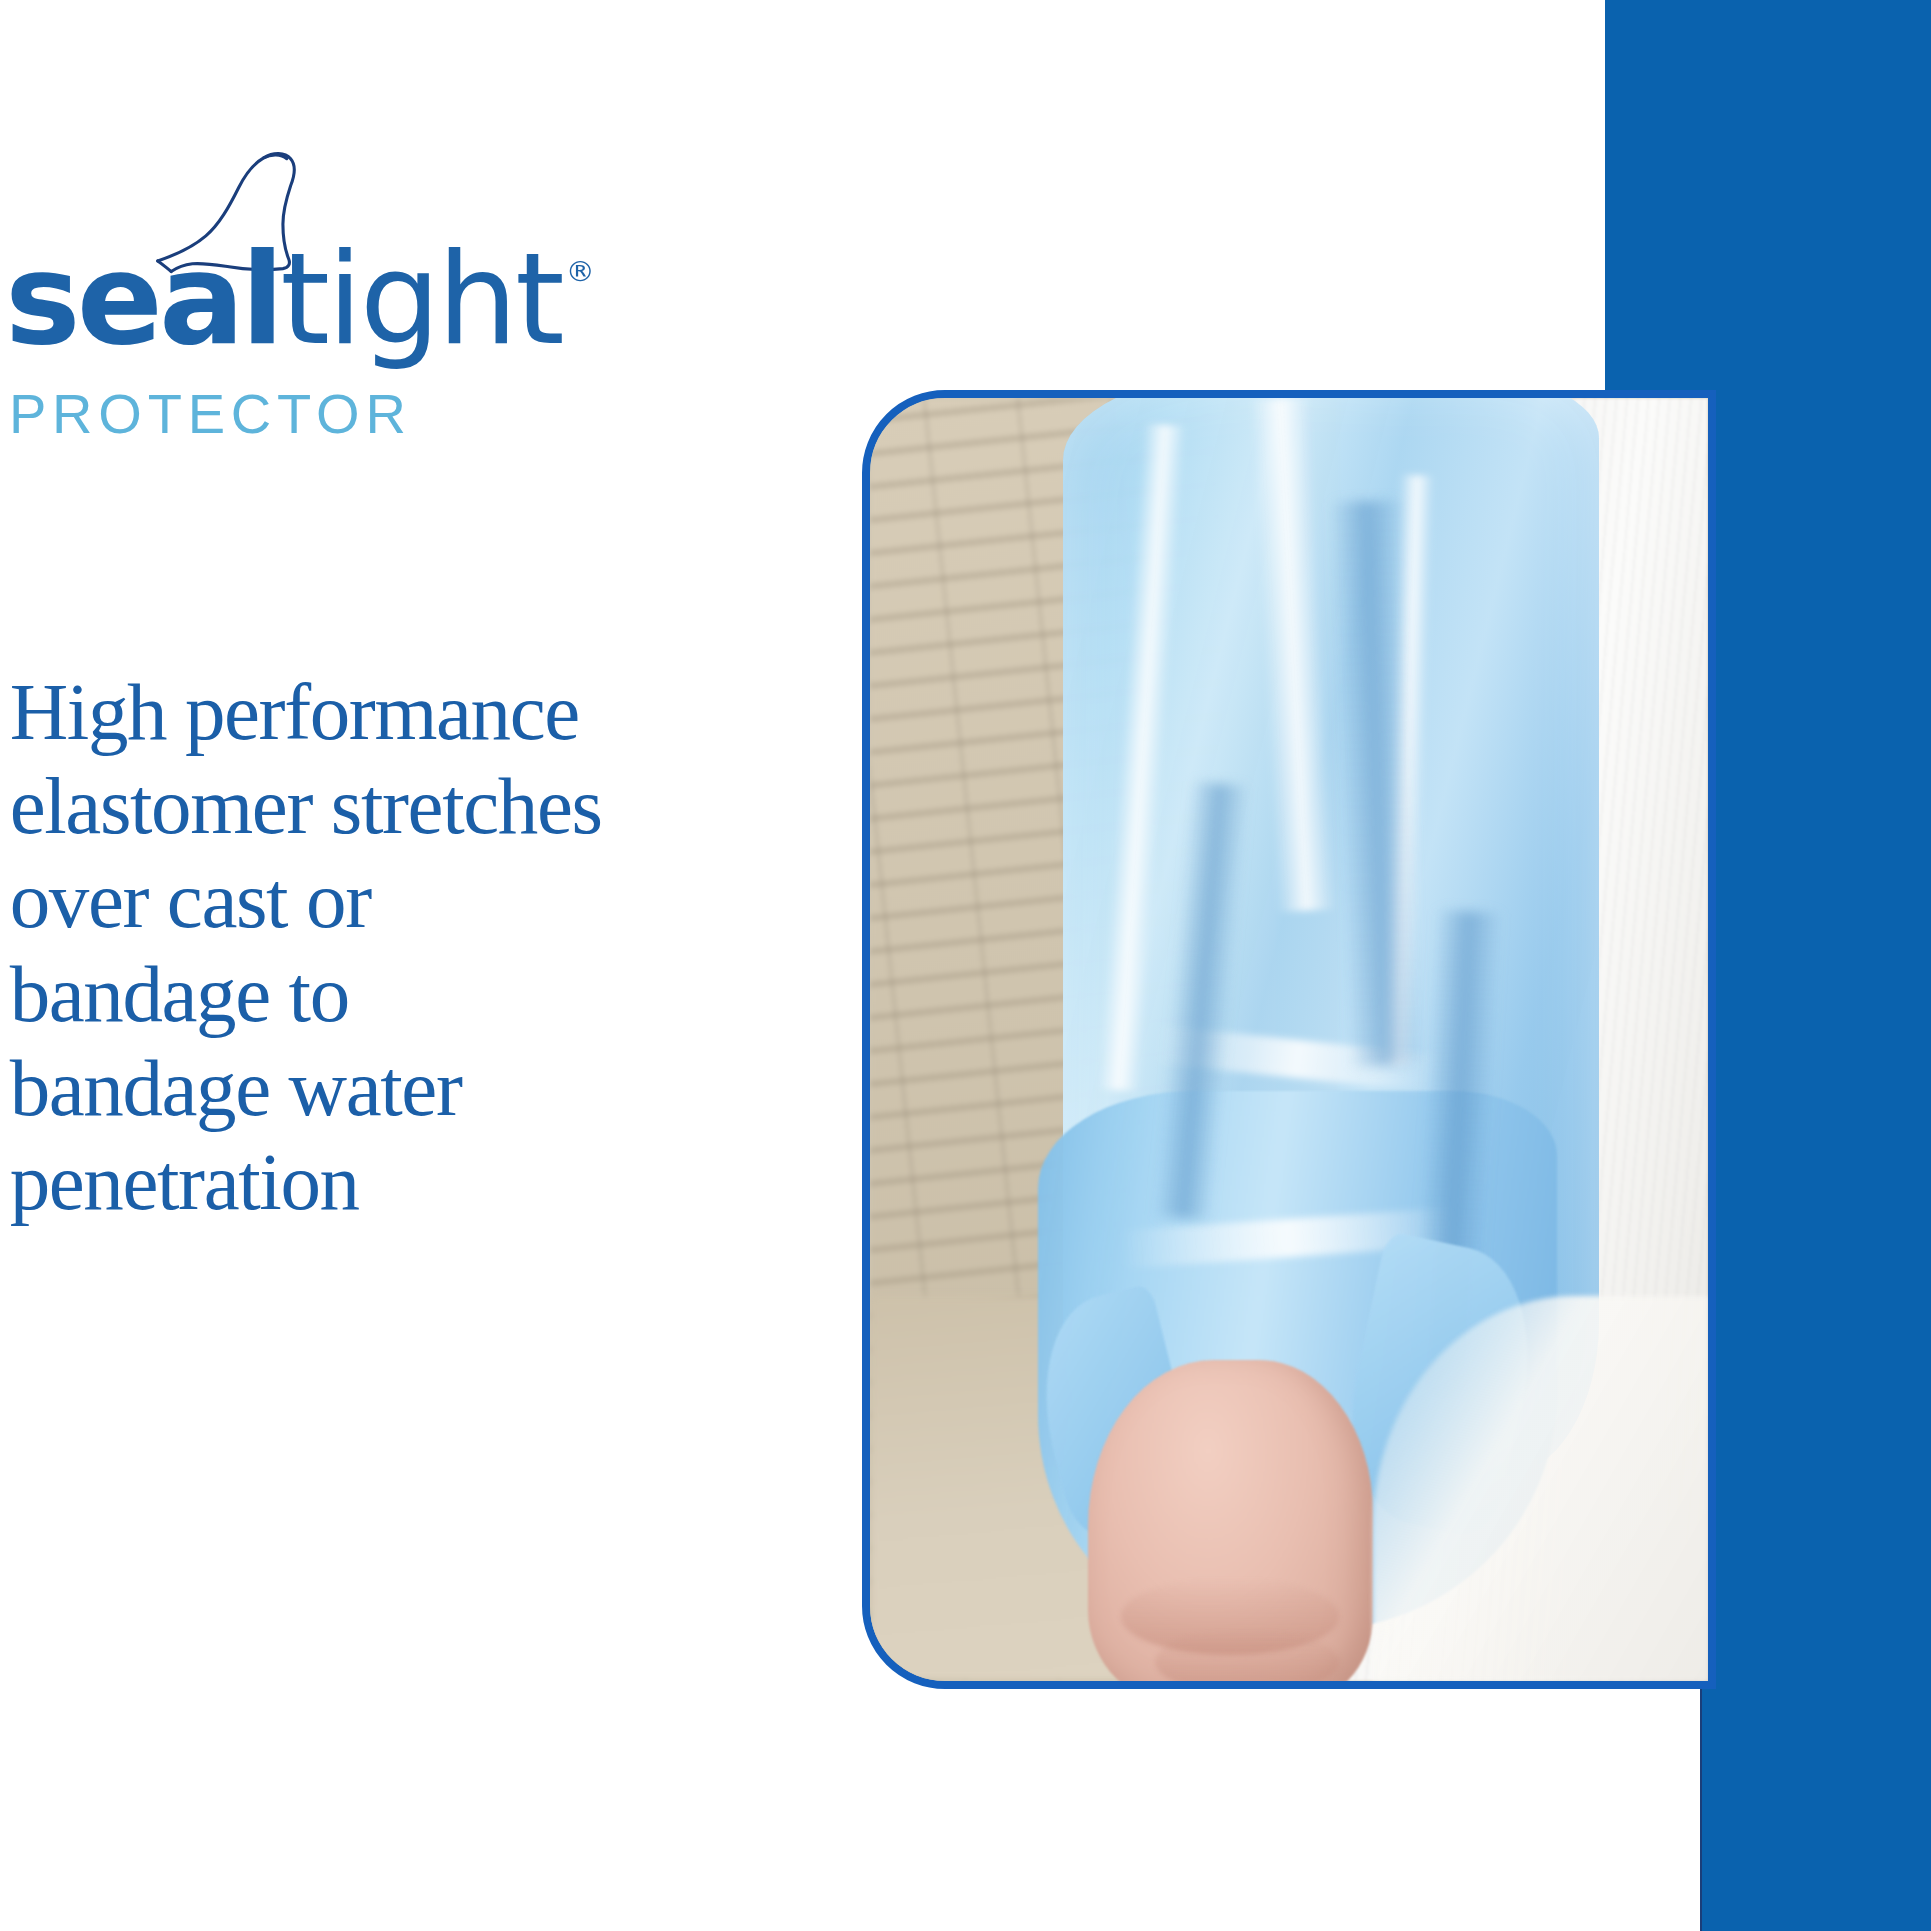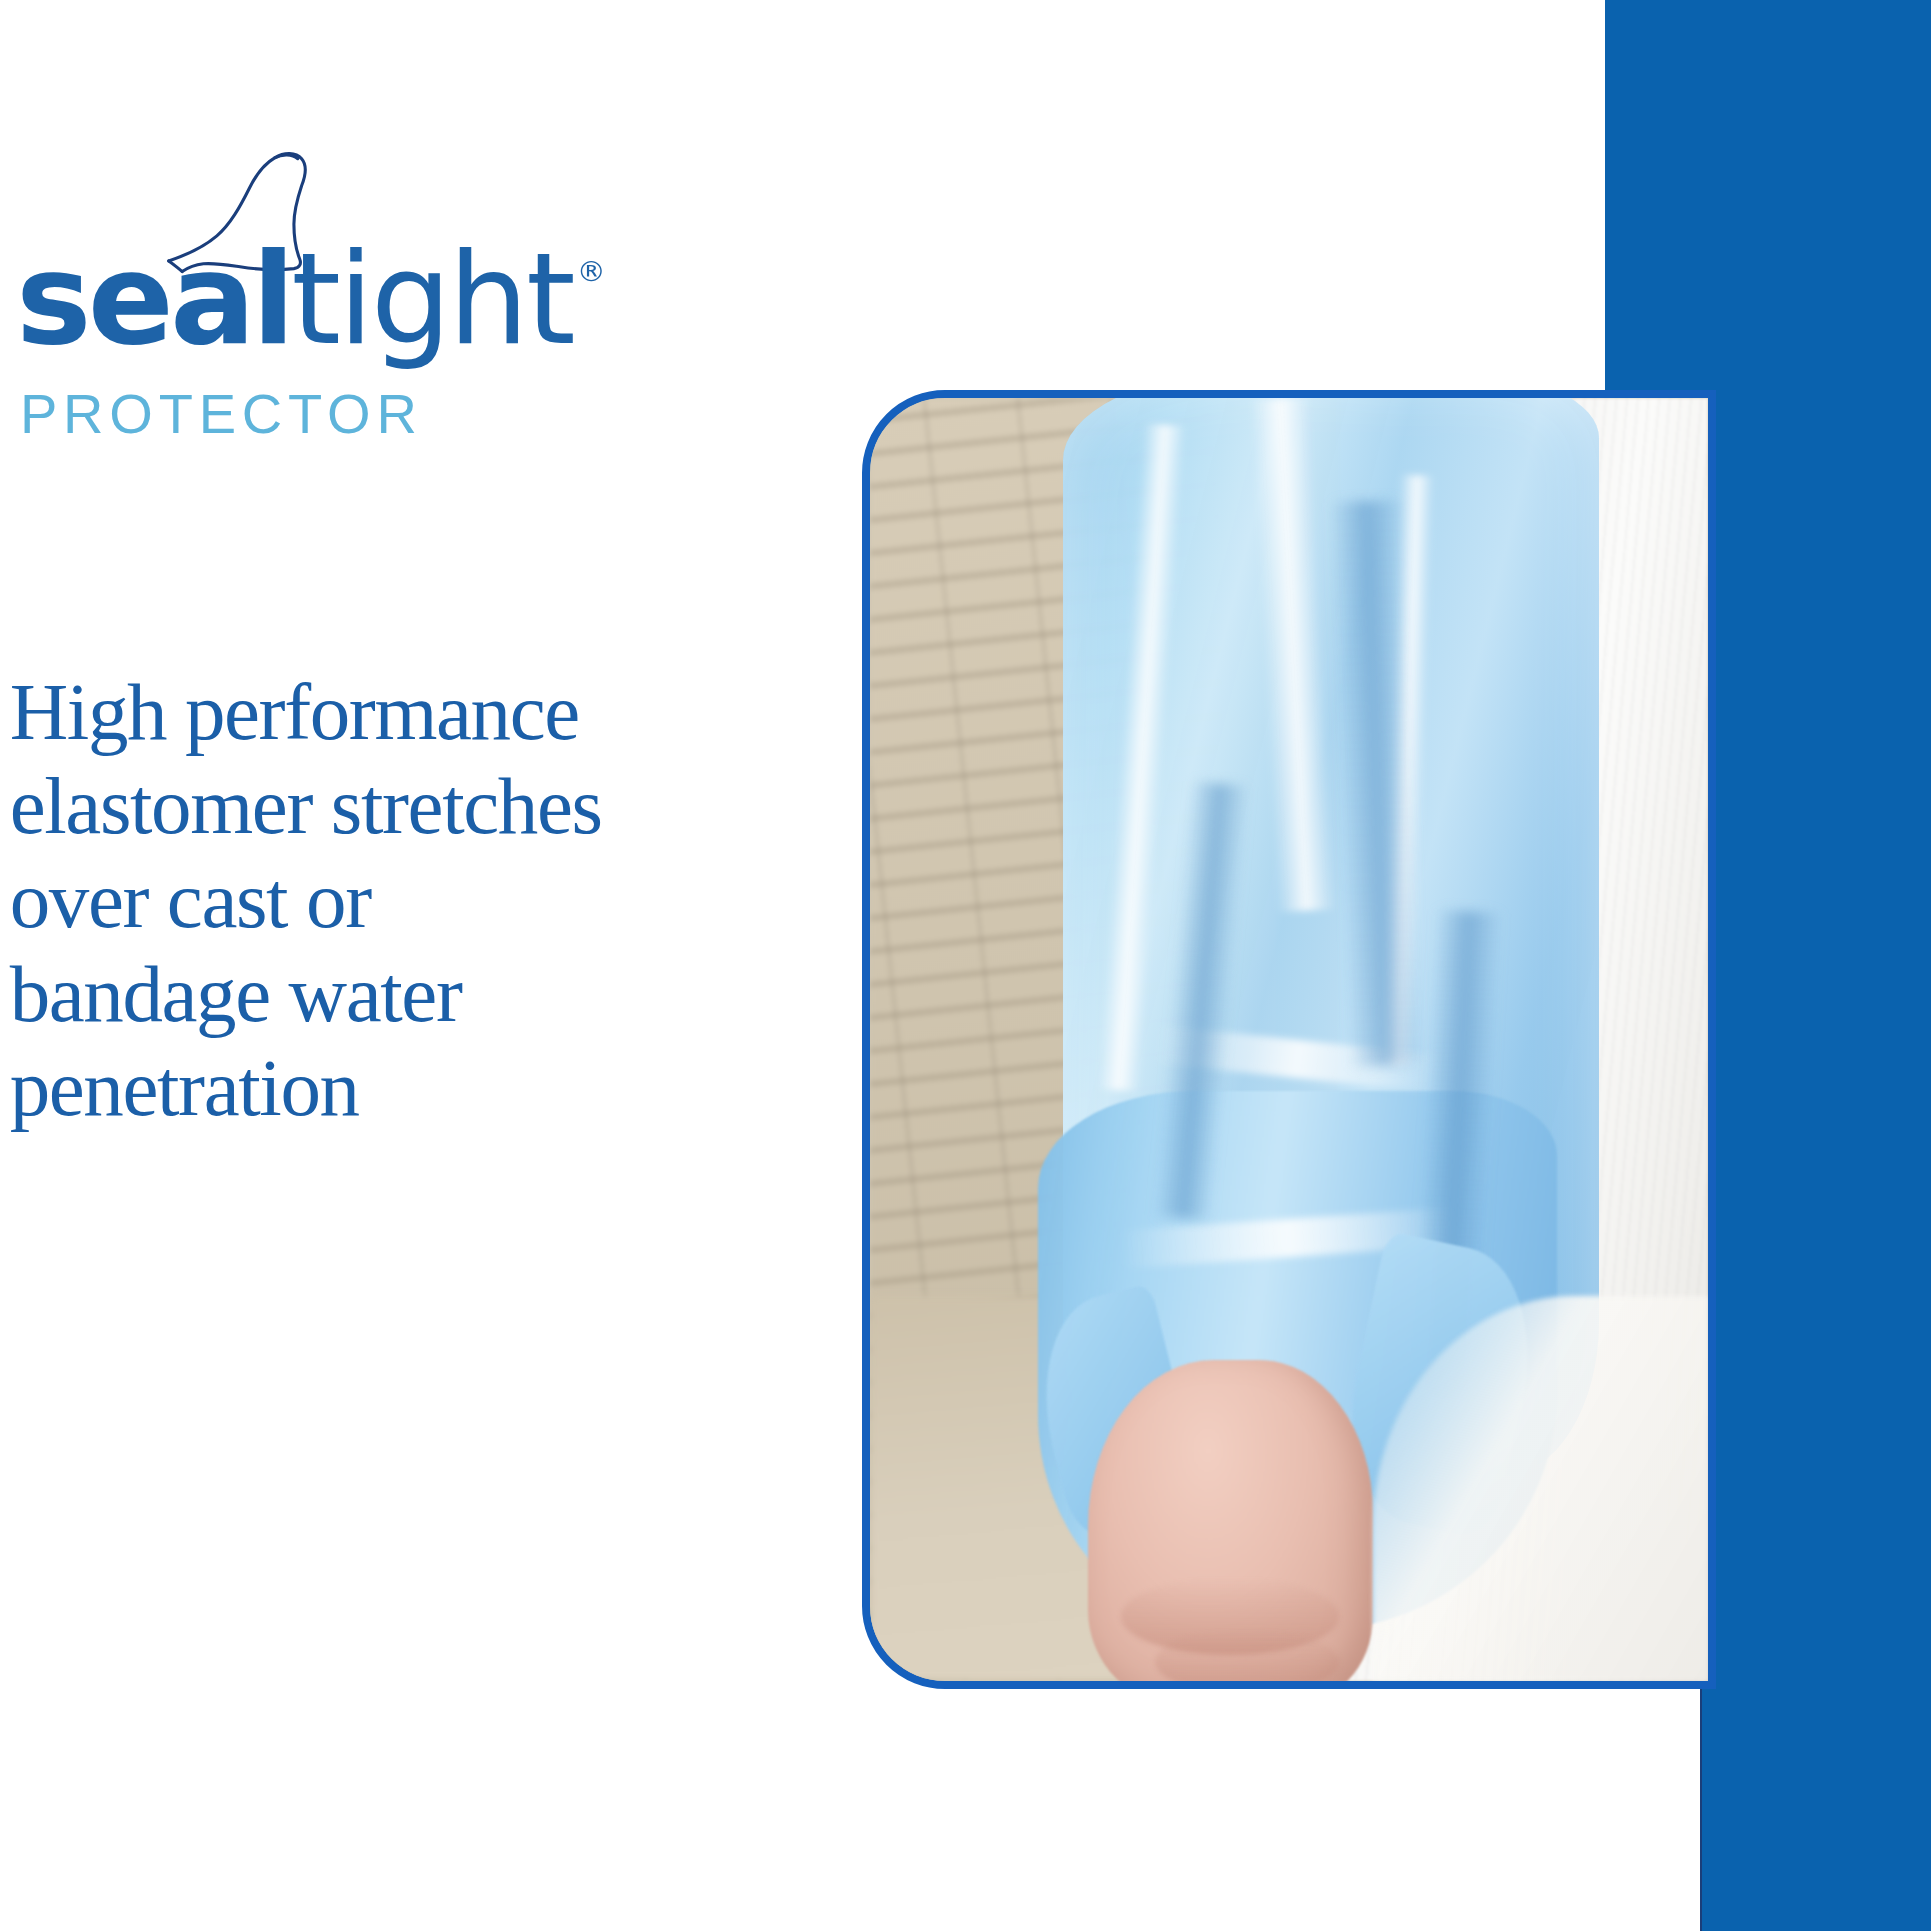--- a/index.html
+++ b/index.html
@@ -50,21 +50,21 @@
     height: 246px;
     background: #ffffff;
     border-right: 2.9px solid #1B3E7A;
     border-top: 2.9px solid #1B3E7A;
     box-sizing: border-box;
   }
 
   
   #logo-block {
     position: absolute;
-    left: 16px;
+    left: 5px;
     top: 147px;
     width: 618px;
     height: 299px;
   }
 
   #logo-wordmark {
     position: absolute;
     left: 0;
     top: 89px;
     height: 126px;
@@ -336,20 +336,21 @@
       <span class="wm-seal">seal</span><span class="wm-tight">tight</span><span class="wm-reg">®</span>
     </div>
 
     <div id="logo-protector">PROTECTOR</div>
   </div>
 
   <div id="headline">
     <span class="hl-line">High performance</span>
     <span class="hl-line">elastomer stretches</span>
     <span class="hl-line">over cast or</span>
+    <span class="hl-line">bandage to</span>
     <span class="hl-line">bandage water</span>
     <span class="hl-line">penetration</span>
   </div>
 
   <div id="photo-panel">
     <div id="photo-inner">
 
       <div class="bg-wall"></div>
       <div class="bg-wall-lower"></div>
       <div class="bg-towel"></div>

